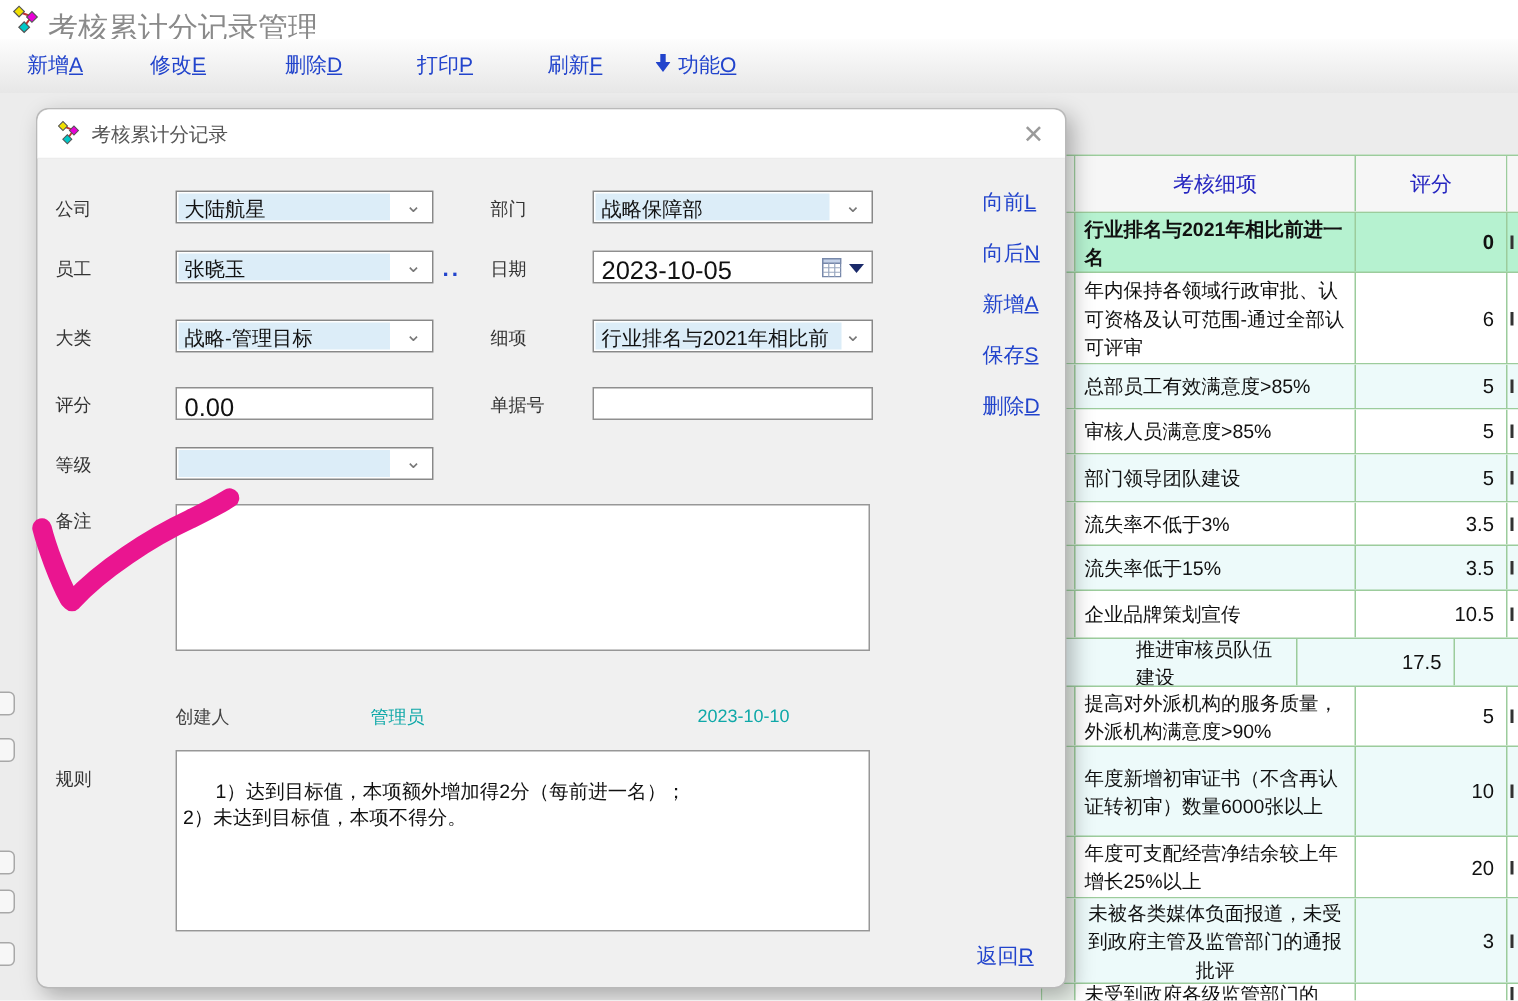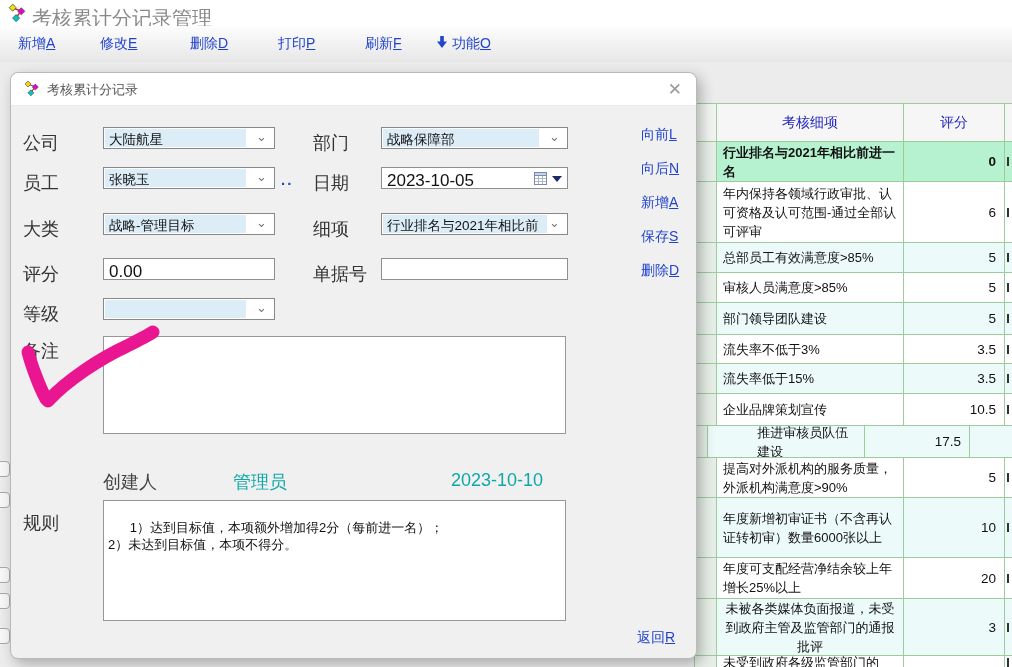--- a/index.html
+++ b/index.html
@@ -32,28 +32,28 @@
             background-position:2px center;background-repeat:no-repeat;}
   .thead{height:38px;}
   .thead .c-gutter{background:#f1f4f1;}
   .thead .c-item,.thead .c-score{background:#f6f6f6;justify-content:center;padding:0;
             font-size:14px;color:#2525c0;}
   .thead .c-sliver{background-image:none;background:#f6f6f6;}
   .row-sel{background:#b6f2d0;}
   .row-odd{background:#ffffff;}
   .row-even{background:#edfafa;}
   
-  #dialog{position:absolute;left:10px;top:72px;width:685px;height:585px;background:#f0f0f0;
+  #dialog{position:absolute;left:24px;top:72px;width:685px;height:585px;background:#f0f0f0;
           border:1px solid #b9b9b9;border-radius:8px;box-shadow:4px 5px 14px rgba(0,0,0,.28);
           z-index:10;}
   .dlg-titlebar{position:absolute;left:0;top:0;width:100%;height:32px;background:#fff;
                 border-radius:8px 8px 0 0;border-bottom:1px solid #ececec;}
   .dlg-title{position:absolute;left:36px;top:8px;font-size:13px;color:#555;}
   .dlg-close{position:absolute;right:14px;top:6px;font-size:17px;color:#9a9a9a;cursor:pointer;}
-  .flabel{position:absolute;font-size:18px;color:#333;}
+  .flabel{position:absolute;font-size:12px;color:#333;}
   .combo{position:absolute;height:22px;background:#fff;border:1px solid #888;box-sizing:border-box;}
   .combo-text{position:absolute;left:1px;top:1px;bottom:1px;right:28px;background:#dcedf8;
               font-size:13.5px;color:#111;padding:2px 0 0 4px;white-space:nowrap;overflow:hidden;}
   .combo-arrow{position:absolute;right:7px;top:1px;font-size:13px;color:#777;}
   .tinput{position:absolute;height:22px;background:#fff;border:1px solid #8f8f8f;box-sizing:border-box;
           font-size:17px;color:#111;padding:3px 0 0 5px;}
   .tarea{position:absolute;background:#fff;border:1px solid #979797;box-sizing:border-box;
          font-size:13px;color:#111;padding:1px 4px;white-space:pre-wrap;line-height:17px;}
   .side-btn,.link-btn{position:absolute;font-size:14px;color:#2244cc;cursor:pointer;white-space:nowrap;}
   .dots-btn{position:absolute;font-size:15px;font-weight:bold;color:#2244cc;letter-spacing:2px;cursor:pointer;}

